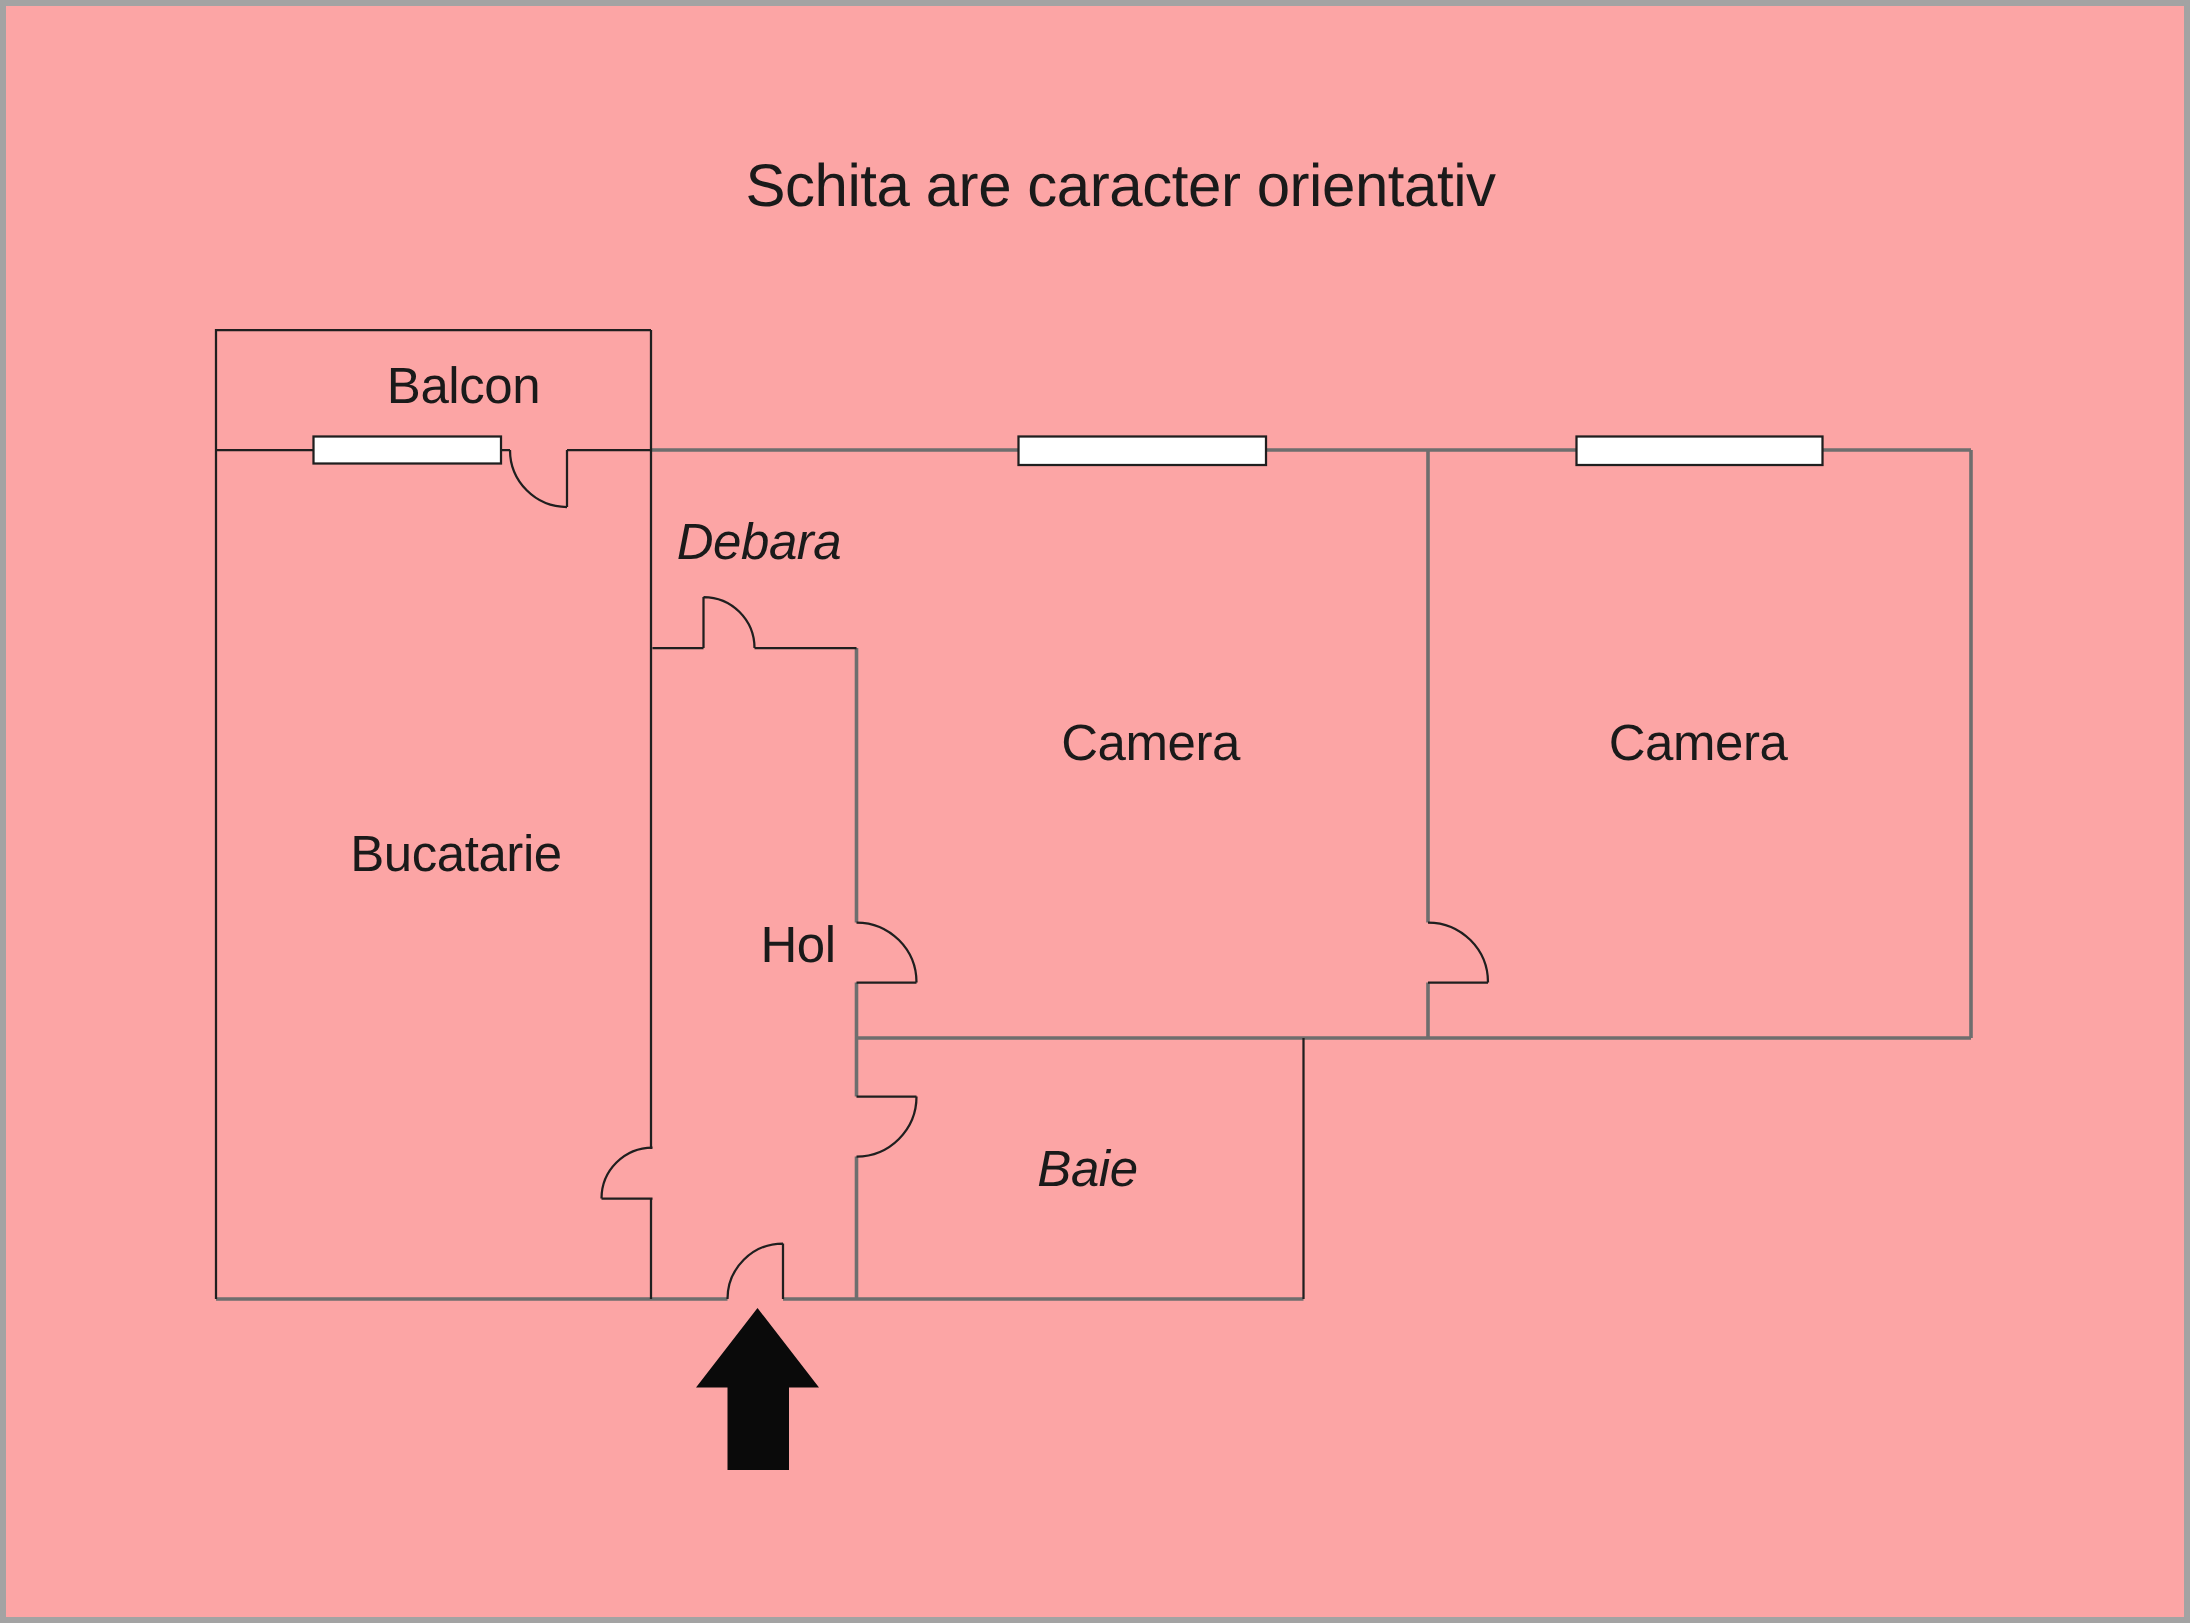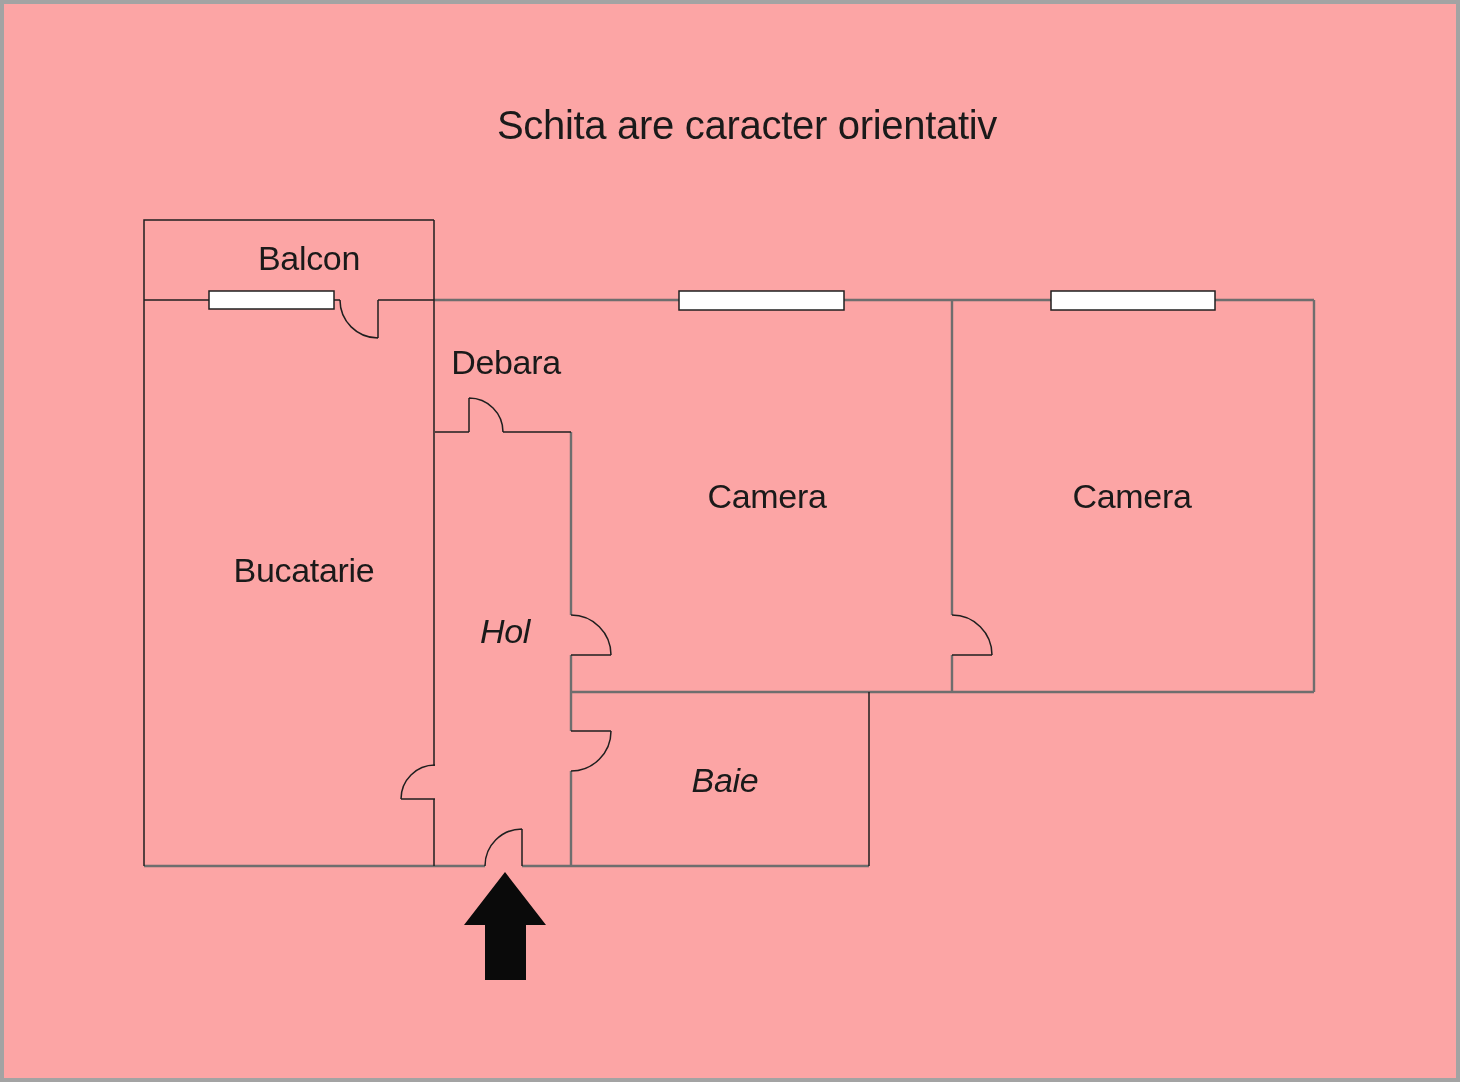--- a/index.html
+++ b/index.html
@@ -20,23 +20,23 @@
   }
   .room-label, .plan-title {
     position: absolute;
     transform: translate(-50%, -50%);
     color: #1a1a1a;
     white-space: nowrap;
     letter-spacing: -0.3px;
   }
   .plan-title { left: 743px; top: 121px; font-size: 40px; }
   .lbl-balcon    { left: 293px;  top: 254px; font-size: 34px; margin-left: 12px; }
-  .lbl-debara    { left: 502px;  top: 358px; font-size: 34px; }
+  .lbl-debara    { left: 502px;  top: 358px; font-size: 34px; font-style: italic; }
   .lbl-bucatarie { left: 300px;  top: 566px; font-size: 34px; }
-  .lbl-hol       { left: 501px;  top: 627px; font-size: 34px; font-style: italic; }
+  .lbl-hol       { left: 528px;  top: 627px; font-size: 34px; }
   .lbl-camera-1  { left: 763px;  top: 492px; font-size: 34px; }
   .lbl-camera-2  { left: 1128px; top: 492px; font-size: 34px; }
   .lbl-baie      { left: 721px;  top: 776px; font-size: 34px; font-style: italic; }
 </style>
 </head>
 <body>
 
 <div id="canvas">
 
   <svg id="plan-svg" viewBox="0 0 1460 1082" xmlns="http://www.w3.org/2000/svg">

